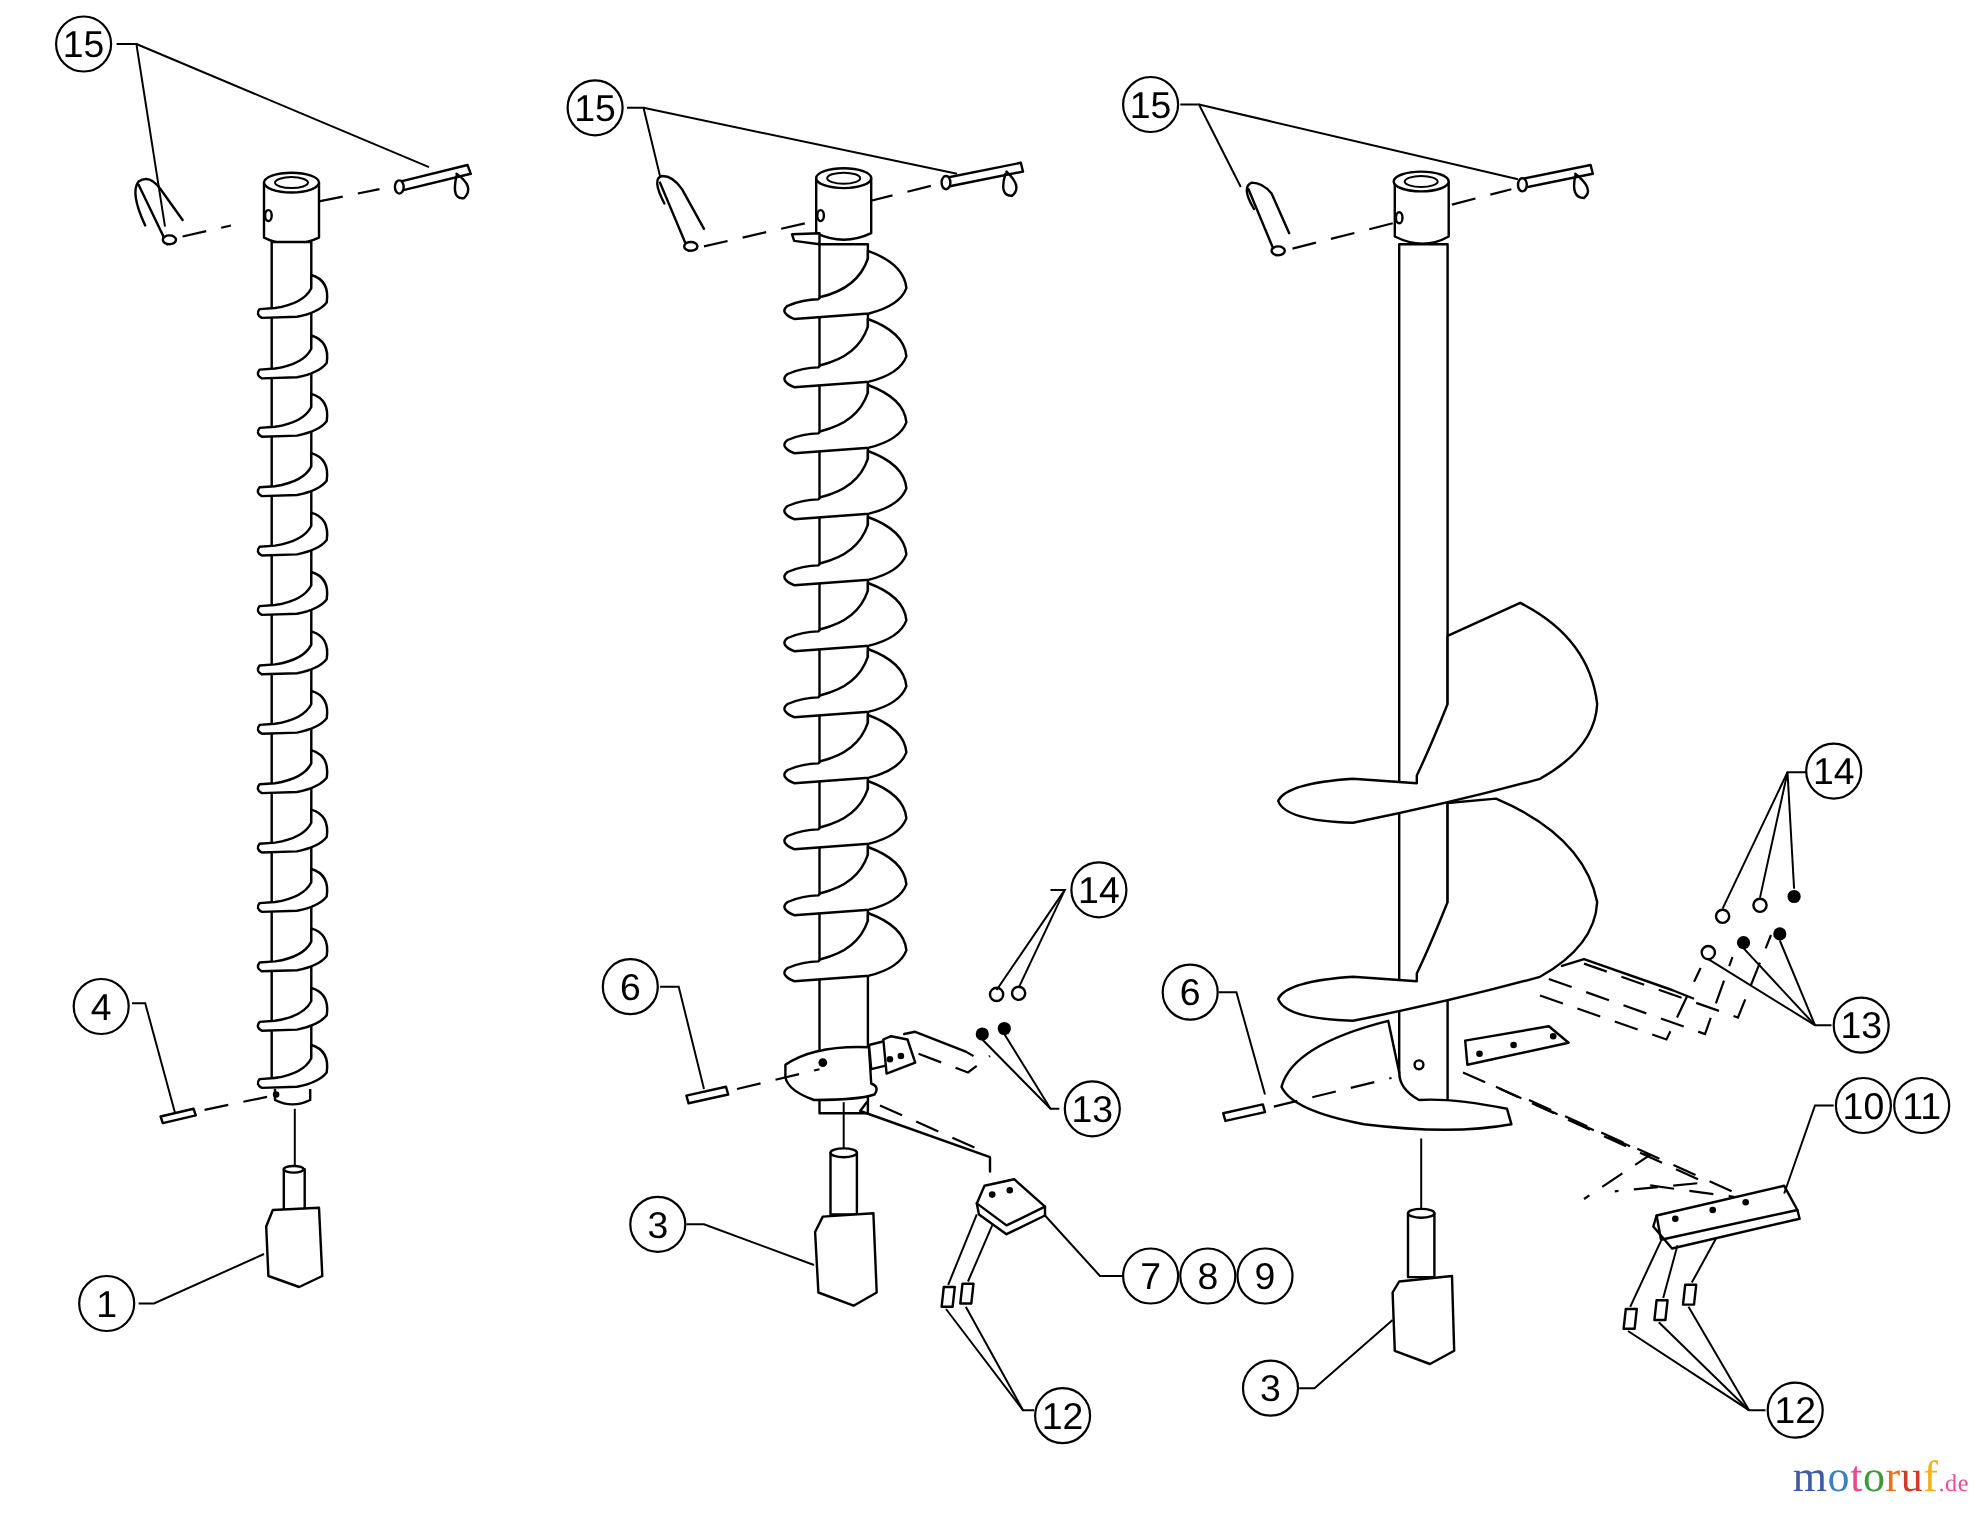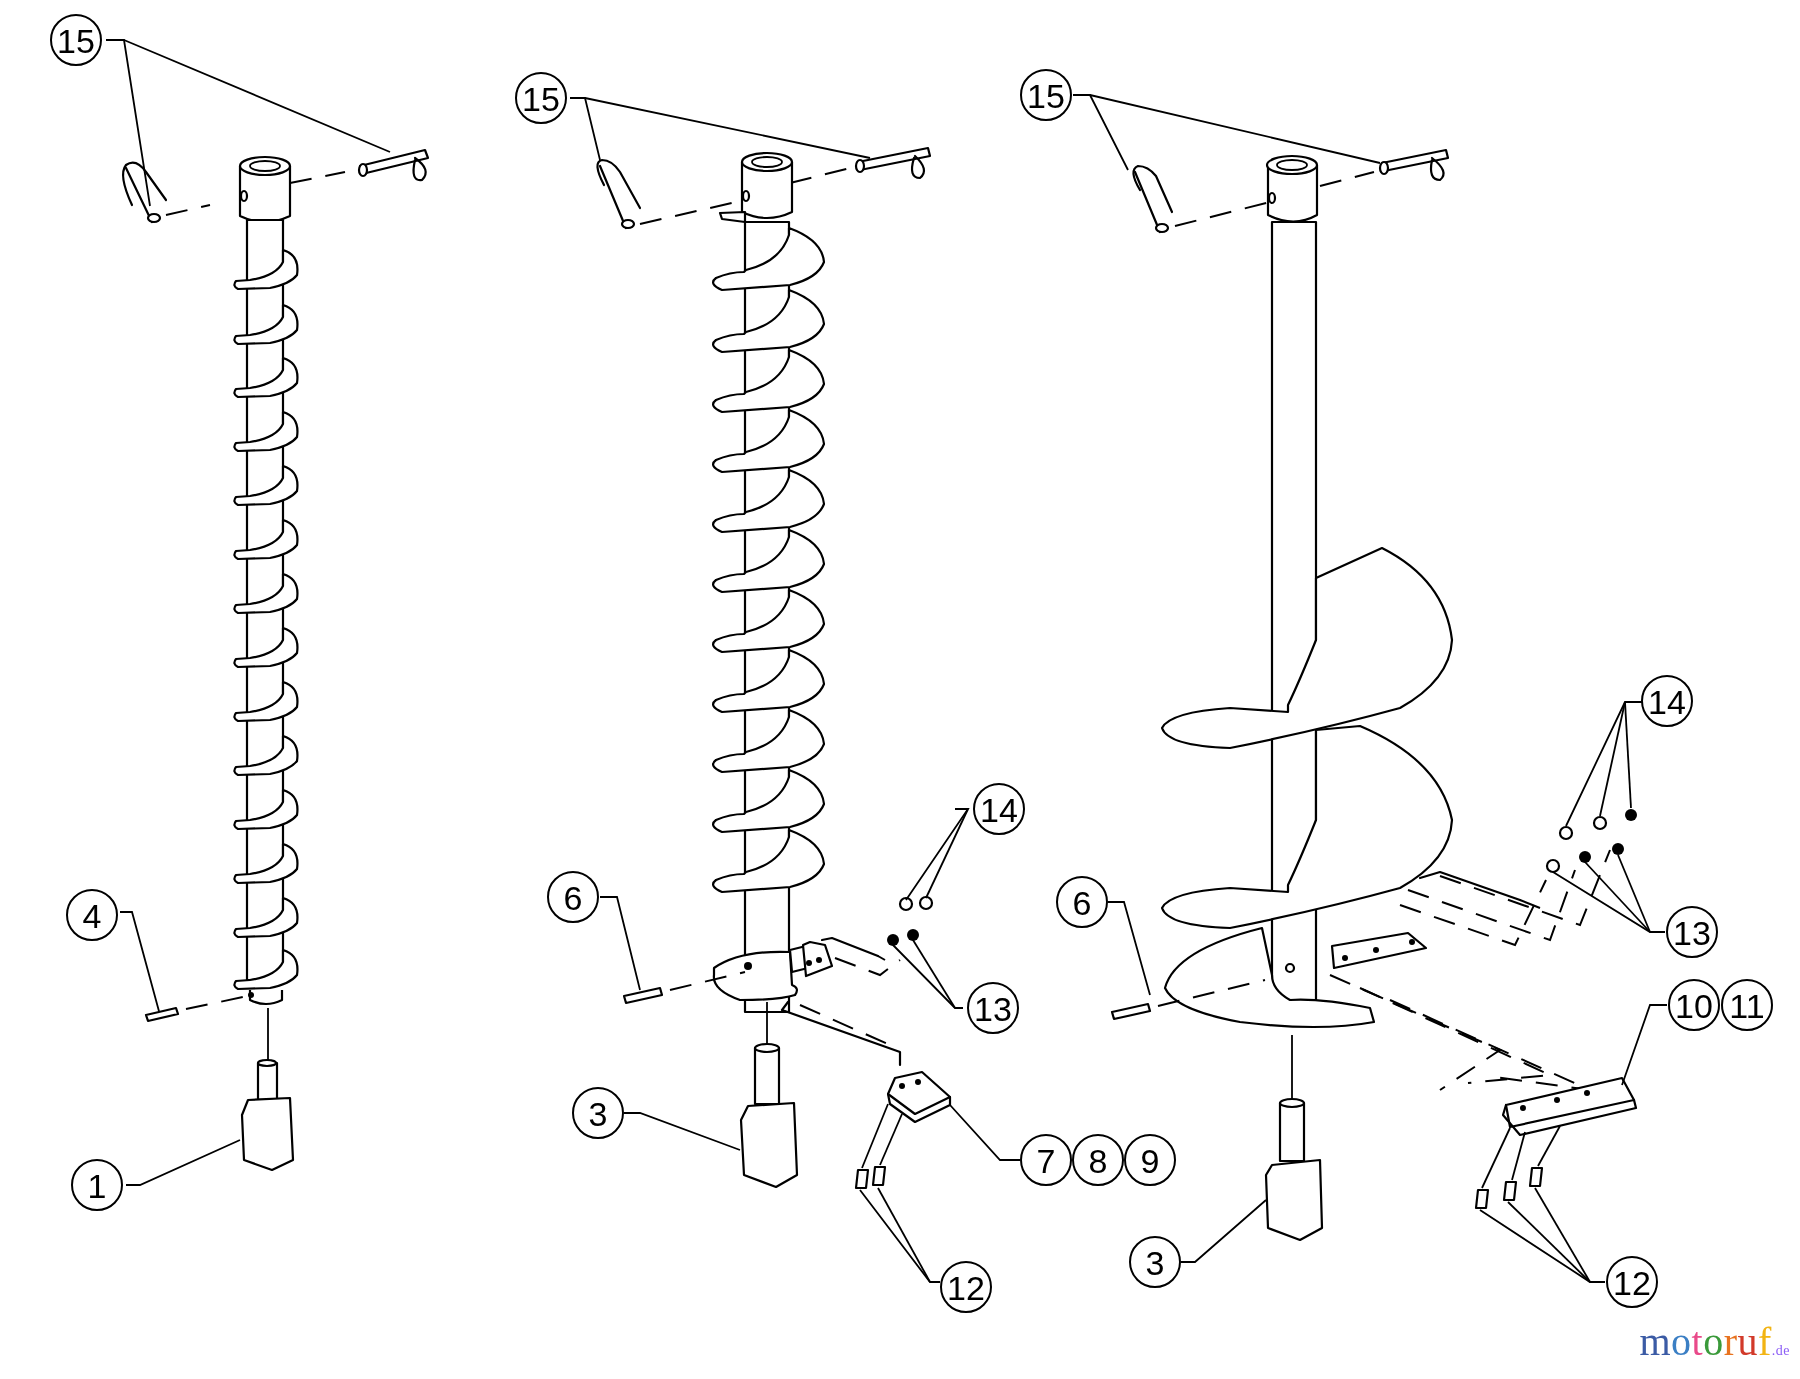--- a/index.html
+++ b/index.html
@@ -7,21 +7,21 @@
   svg{position:absolute;left:0;top:0;}
   .ln{fill:none;stroke:#000;stroke-width:2.2;stroke-linecap:round;stroke-linejoin:round;}
   .thin{fill:none;stroke:#000;stroke-width:1.8;}
   .dash{fill:none;stroke:#000;stroke-width:2;stroke-dasharray:22 14;}
   .fillw{fill:#fff;stroke:#000;stroke-width:2.2;stroke-linejoin:round;}
   .dot{fill:#000;}
   .callout circle{fill:#fff;stroke:#000;stroke-width:2;}
   .callout text{font-family:"Liberation Sans",sans-serif;font-size:34px;fill:#000;text-anchor:middle;dominant-baseline:central;}
   .watermark{position:absolute;right:10px;bottom:14px;font-family:"Liberation Serif",serif;font-size:40px;letter-spacing:0.5px;}
   .watermark span{display:inline-block;}
-  .watermark .tld{font-size:14px;color:#8b5cf6;}
+  .watermark .tld{font-size:22px;color:#ec4899;}
 </style>
 </head>
 <body>
 
 <svg width="1800" height="1379" viewBox="0 0 1800 1379">
 
   <g>
 
     <path class="thin" d="M106,40 L124,40 L150,206"></path>
     <path class="thin" d="M124,40 L390,152"></path>

